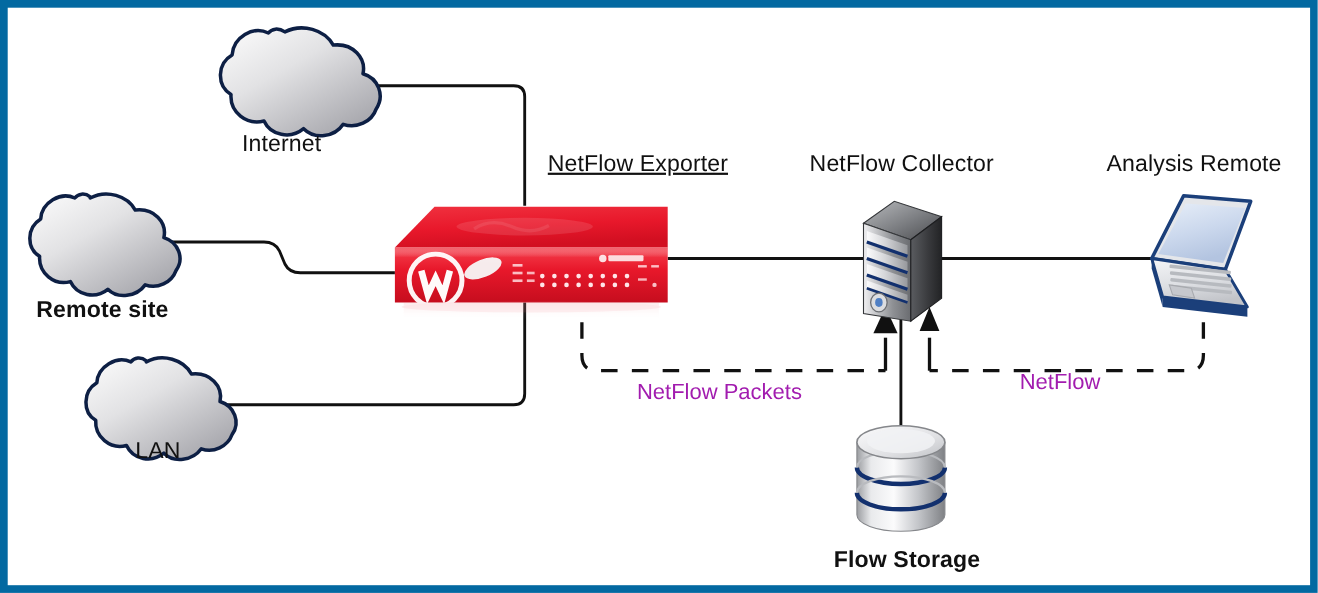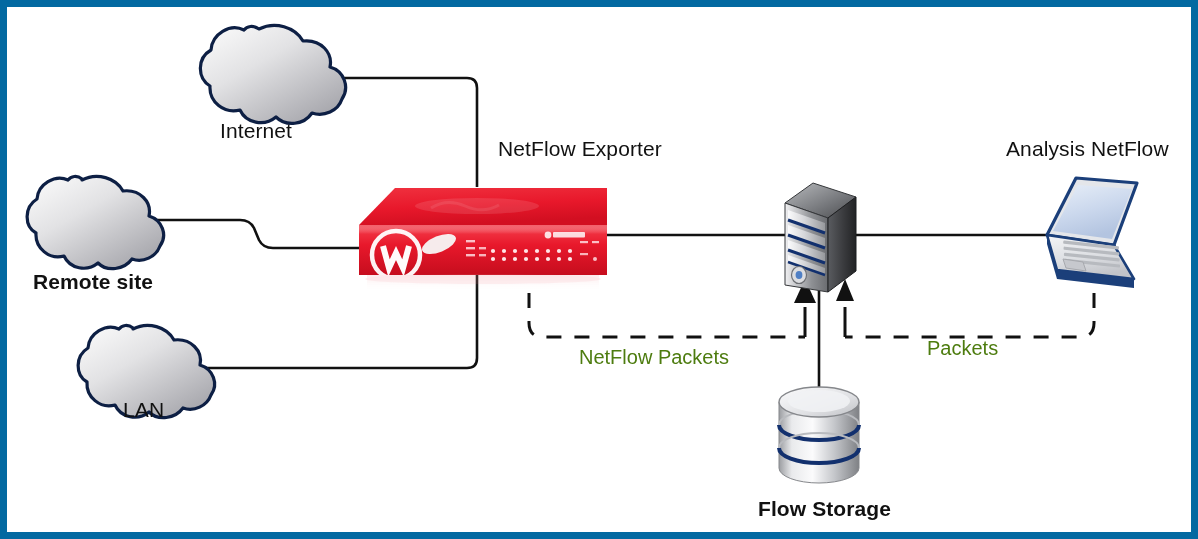--- a/index.html
+++ b/index.html
@@ -28,21 +28,21 @@
     position: absolute;
     color: #111111;
     font-family: "Liberation Sans", sans-serif;
     font-size: 21px;
     font-weight: 400;
     white-space: nowrap;
     letter-spacing: 0.1px;
   }
   .flow-label {
     position: absolute;
-    color: #4d7c0f;
+    color: #a21caf;
     font-family: "Liberation Sans", sans-serif;
     font-size: 20px;
     white-space: nowrap;
   }
 </style>
 </head>
 <body>
 
 <div id="canvas">
 
@@ -315,24 +315,25 @@
       <ellipse cx="812" cy="394" rx="31" ry="11" fill="#f1f2f4" opacity="0.85"></ellipse>
     </g>
   </svg>
 
   <div class="node-label" style="left:213px; top:112px;">Internet</div>
 
   <div class="node-label" style="left:26px; top:263px;font-weight:bold;">Remote site</div>
 
   <div class="node-label" style="left:116px; top:391px;">LAN</div>
 
-  <div class="node-label" style="left:491px; top:130px;">NetFlow Exporter</div>
-
-
-  <div class="node-label" style="left:999px; top:130px;">Analysis NetFlow</div>
+  <div class="node-label" style="left:491px; top:130px;text-decoration:underline;">NetFlow Exporter</div>
+
+  <div class="node-label" style="left:729px; top:130px;">NetFlow Collector</div>
+
+  <div class="node-label" style="left:999px; top:130px;">Analysis Remote</div>
 
   <div class="node-label" style="left:751px; top:490px;font-weight:bold;">Flow Storage</div>
 
   <div class="flow-label" style="left:572px; top:339px;">NetFlow Packets</div>
 
-  <div class="flow-label" style="left:920px; top:330px;">Packets</div>
+  <div class="flow-label" style="left:920px; top:330px;">NetFlow</div>
 
 </div>
 
 </body></html>

